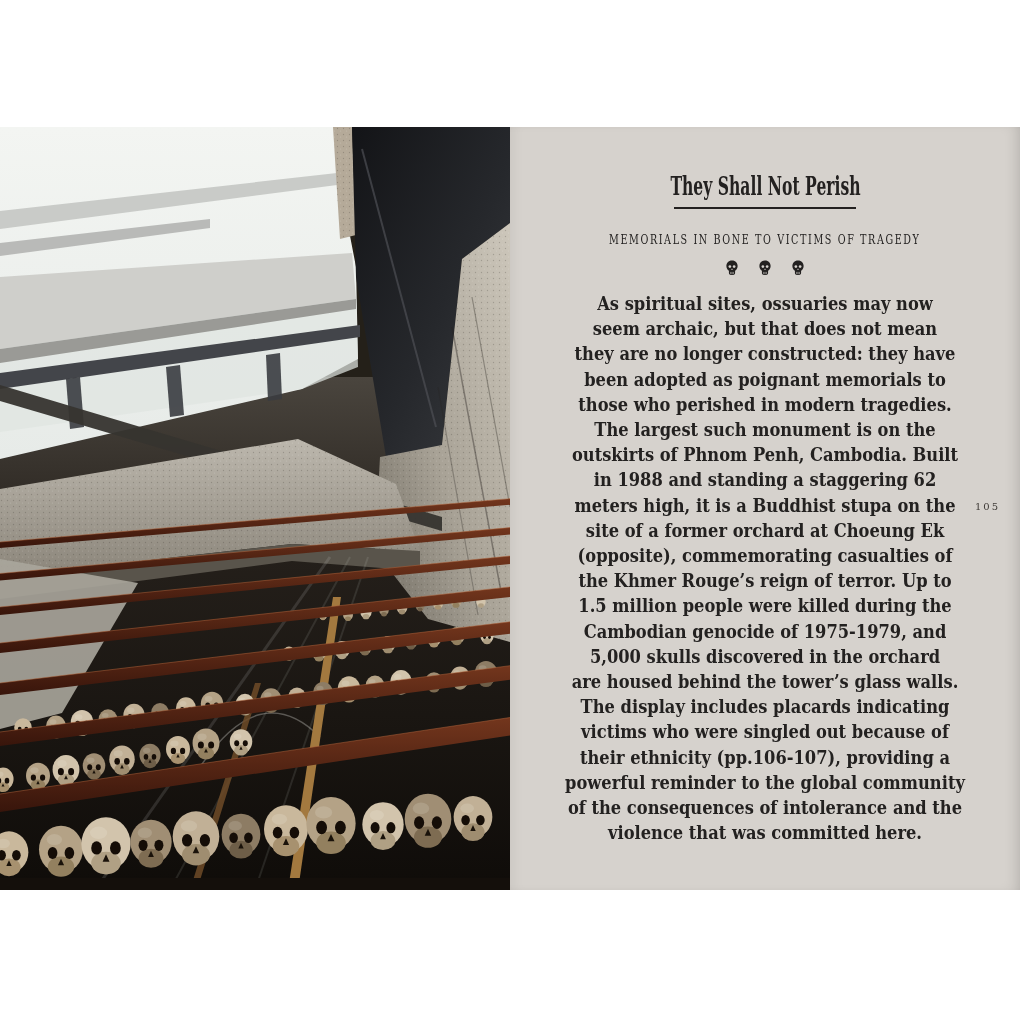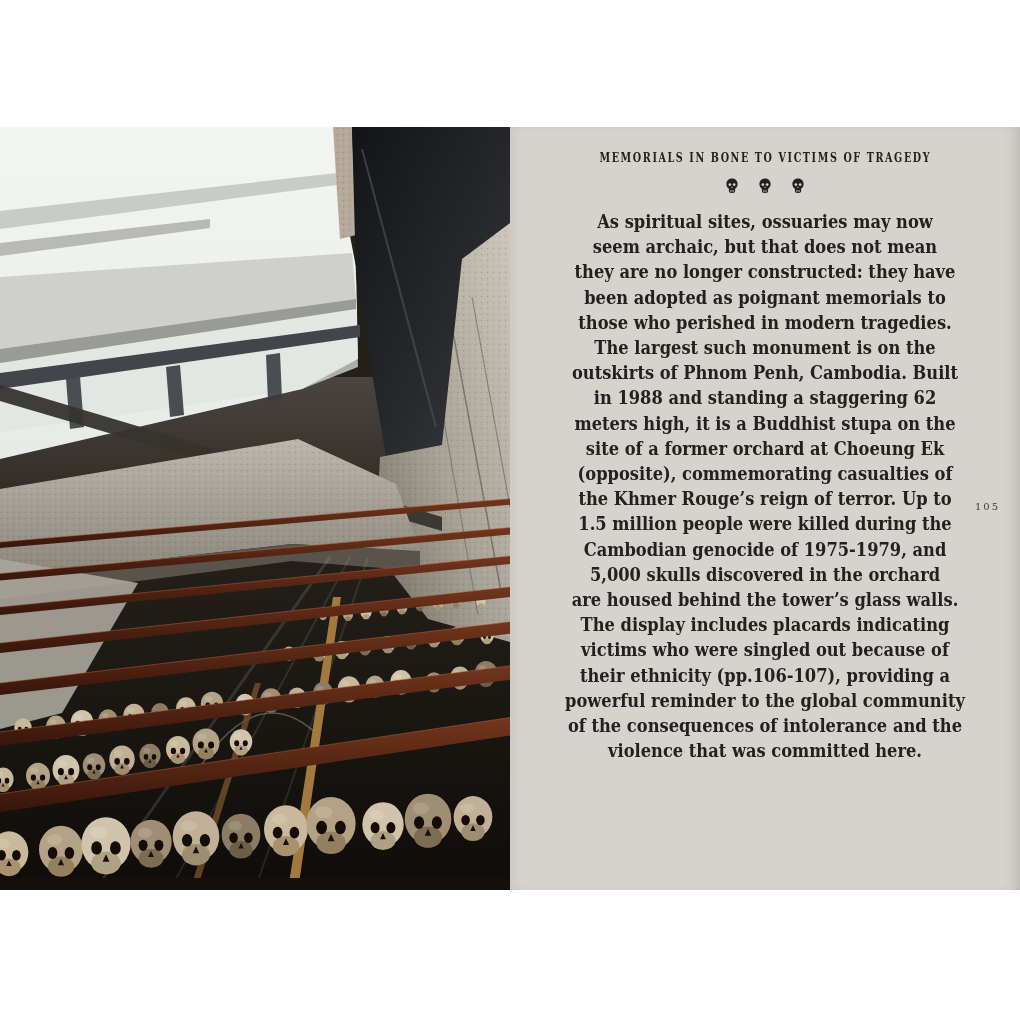--- a/index.html
+++ b/index.html
@@ -7,21 +7,21 @@
        font-family:"DejaVu Serif", serif;}
   .spread{position:absolute;left:0;top:127px;width:1020px;height:763px;display:flex;}
   .photo-page{width:510px;height:763px;position:relative;overflow:hidden;flex:0 0 510px;}
   .photo-page svg{display:block;}
   .text-page{width:510px;height:763px;position:relative;background:var(--page-bg,#d6d2cd);
              box-shadow:inset -10px 0 16px -10px rgba(0,0,0,.20), inset 10px 0 16px -12px rgba(0,0,0,.10);}
   .title-wrap{padding-top:44px;text-align:center;}
   h1.title{margin:0;font-size:26px;font-weight:bold;color:var(--ink,#232120);line-height:30px;white-space:nowrap;}
   .condense{display:inline-block;transform:scaleX(.60);transform-origin:center;}
   .rule{width:182px;height:2px;background:var(--ink,#232120);margin:6px auto 0 auto;}
-  .subtitle{margin-top:24px;text-align:center;font-size:12px;font-weight:bold;
+  .subtitle{margin-top:24px;text-align:center;font-size:12px;font-weight:normal;
             color:var(--ink,#232120);letter-spacing:2px;white-space:nowrap;}
   .condense-sub{display:inline-block;transform:scaleX(.80);transform-origin:center;}
   .ornament{margin-top:13px;text-align:center;display:flex;justify-content:center;gap:19px;}
   .ornament svg{display:block;}
   .body-text{margin:14px auto 0 auto;width:460px;text-align:center;
              font-size:18.5px;font-weight:bold;line-height:25.2px;color:var(--ink,#232120);
              transform:scaleX(.88);transform-origin:center top;}
   .body-line{white-space:nowrap;}
   .pagenum{position:absolute;right:20px;top:374px;font-size:10px;letter-spacing:2px;
            color:#403c38;font-weight:normal;}
@@ -524,20 +524,24 @@
             <path d="M473,698.1 l-2.7,5.8 l5.4,0 Z" fill="#1a120a"></path>
             <ellipse cx="467.2" cy="681.3" rx="6.8" ry="4.8" fill="rgba(255,255,250,.14)"></ellipse>
           </g>
         </g>
 
       <rect x="0" y="751" width="510" height="12" fill="#140f0b"></rect>
     </svg>
   </div>
 
   <div class="text-page">
+    <div class="title-wrap">
+      <h1 class="title"><span class="condense">They Shall Not Perish</span></h1>
+      <div class="rule"></div>
+    </div>
     <div class="subtitle"><span class="condense-sub">MEMORIALS IN BONE TO VICTIMS OF TRAGEDY</span></div>
     <div class="ornament" id="ornament">
         <svg width="14" height="17" viewBox="0 0 13 16">
           <path d="M6.5 .4 C3 .4 1.2 2.8 1.2 5.6 C1.2 7.6 2.2 9.2 3.6 10.1 L3.6 12.2 C3.6 13.2 4.3 14 5.2 14 L7.8 14 C8.7 14 9.4 13.2 9.4 12.2 L9.4 10.1 C10.8 9.2 11.8 7.6 11.8 5.6 C11.8 2.8 10 .4 6.5 .4 Z" fill="#232120"></path>
           <circle cx="4.5" cy="6.2" r="1.25" fill="#d6d2cd"></circle>
           <circle cx="8.5" cy="6.2" r="1.25" fill="#d6d2cd"></circle>
           <path d="M6.5 7.8 L5.8 9.4 L7.2 9.4 Z" fill="#d6d2cd"></path>
           <rect x="5.1" y="11.2" width=".8" height="2.2" fill="#d6d2cd"></rect>
           <rect x="7.1" y="11.2" width=".8" height="2.2" fill="#d6d2cd"></rect>
         </svg>

